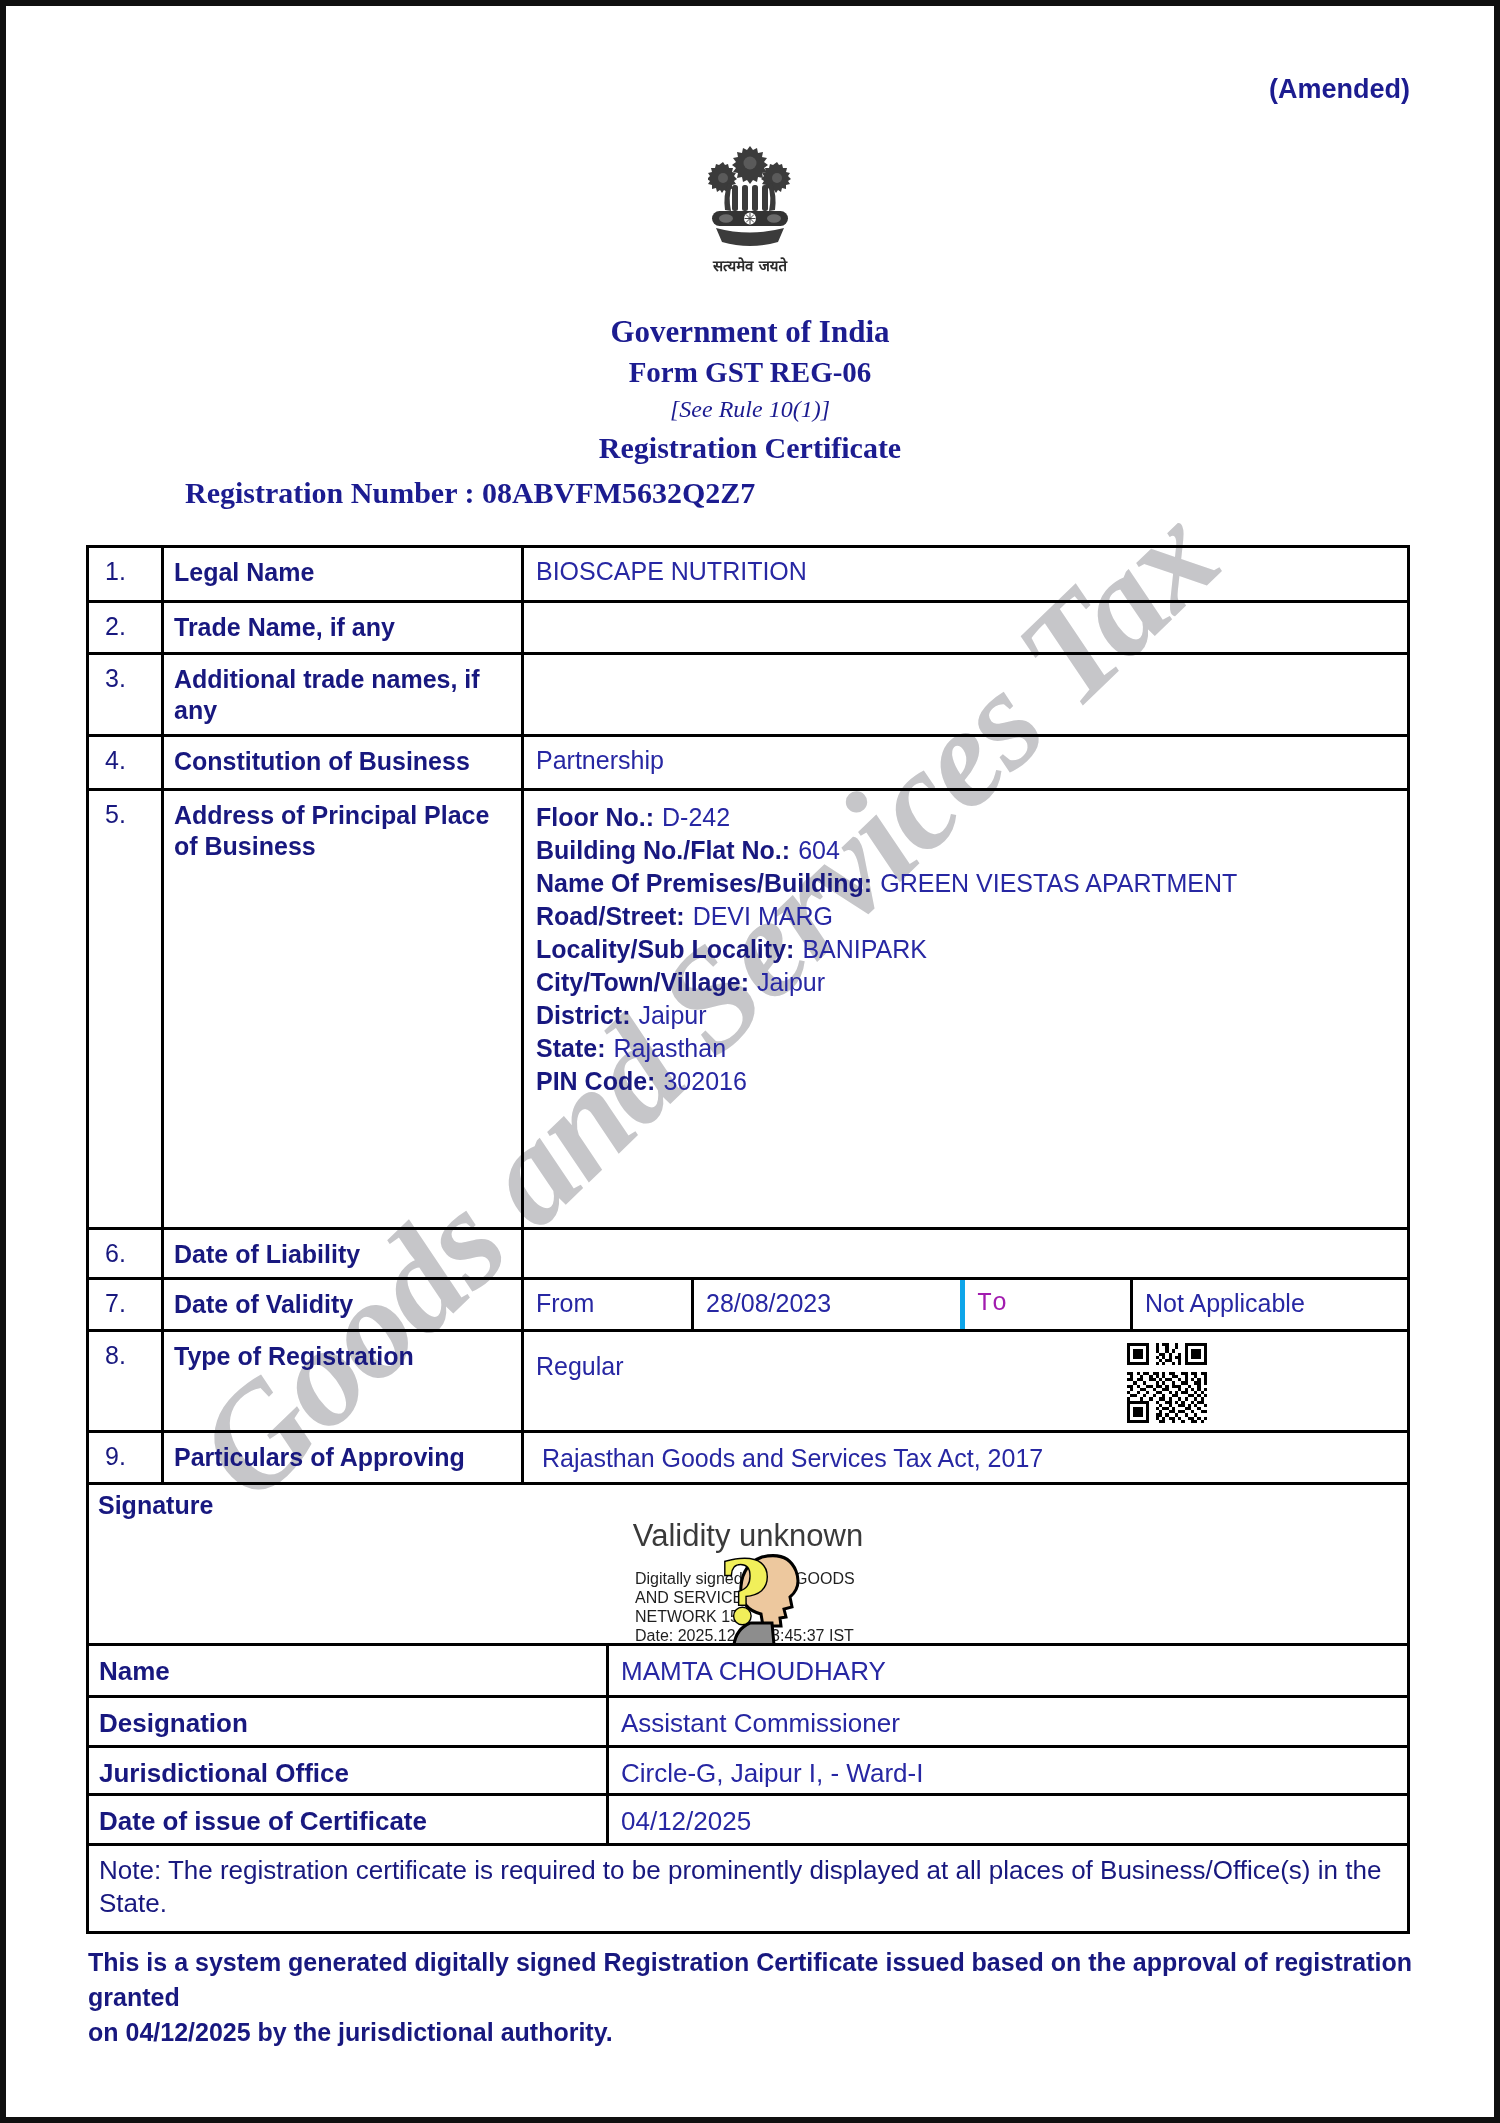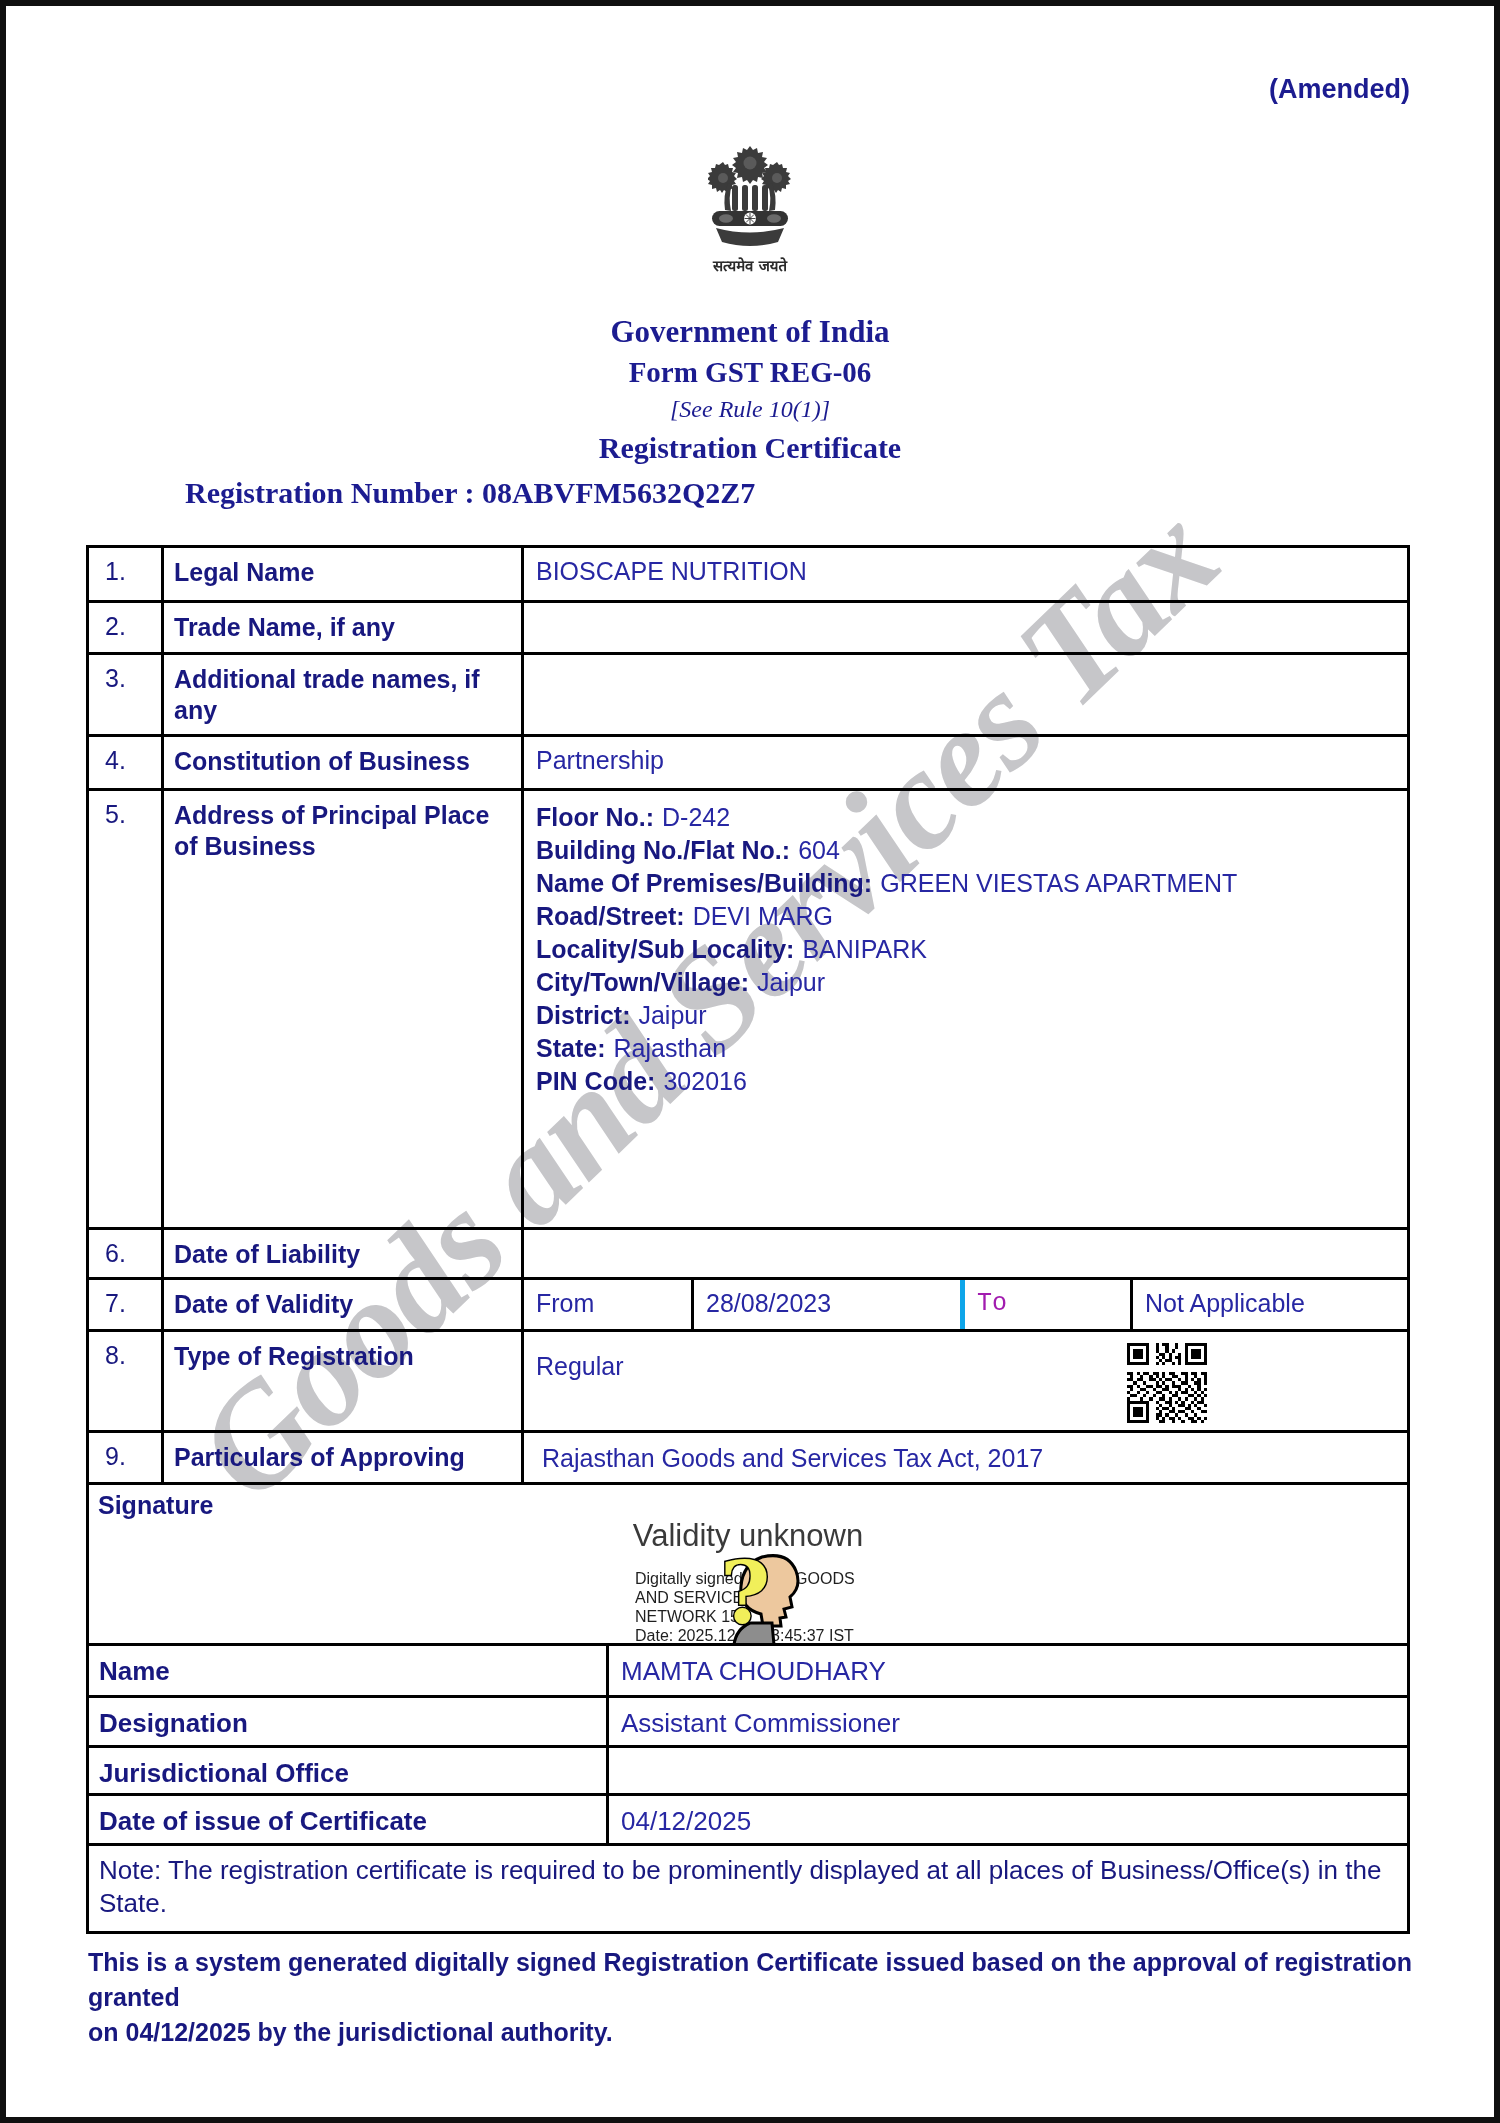--- a/index.html
+++ b/index.html
@@ -216,20 +216,21 @@
         <div class="td val2">MAMTA CHOUDHARY</div>
       </div>
 
       <div class="tr rdesig">
         <div class="td lbl2">Designation</div>
         <div class="td val2">Assistant Commissioner</div>
       </div>
 
       <div class="tr rjuris">
         <div class="td lbl2">Jurisdictional Office</div>
+        <div class="td val2">Circle-G, Jaipur I, - Ward-I</div>
       </div>
 
       <div class="tr rissue">
         <div class="td lbl2">Date of issue of Certificate</div>
         <div class="td val2">04/12/2025</div>
       </div>
 
       <div class="tr rnote">
         <div class="td note-cell" style="flex:1">Note: The registration certificate is required to be prominently displayed at all places of Business/Office(s) in the State.</div>
       </div>

